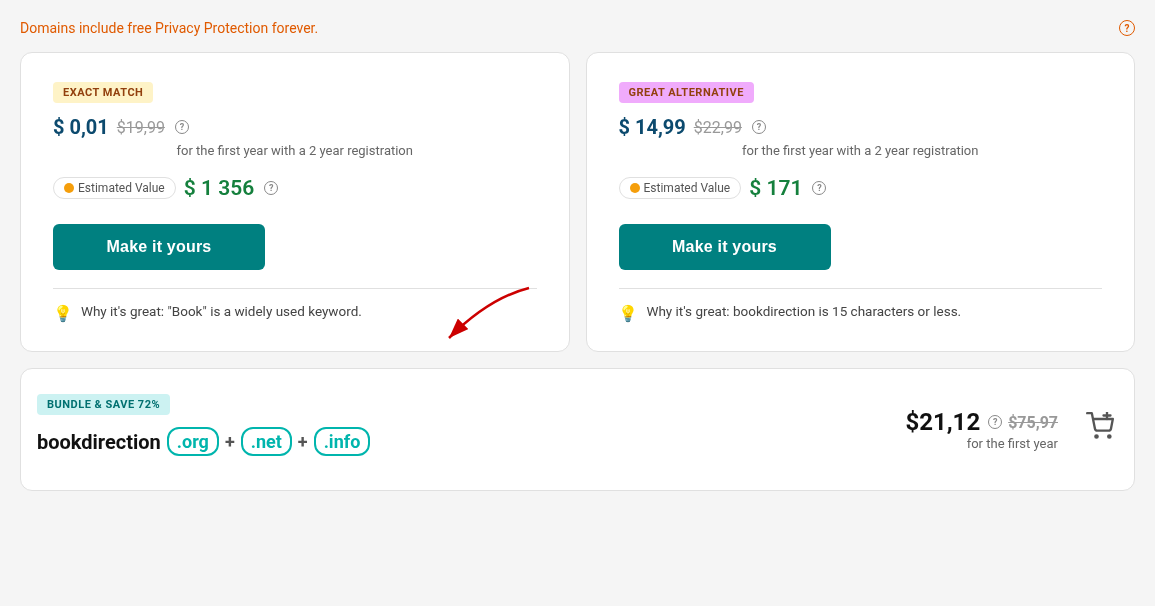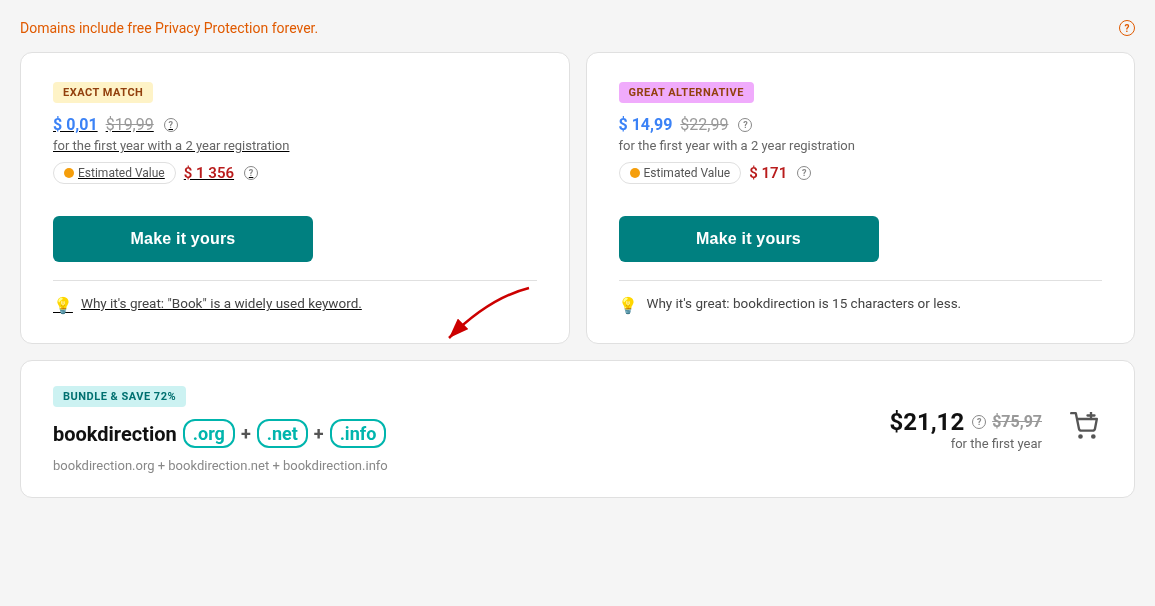--- a/index.html
+++ b/index.html
@@ -71,72 +71,73 @@
     .domain-name .tld {
       color: #00b5ad;
     }
     .price-row {
       display: flex;
       align-items: center;
       gap: 8px;
       margin-bottom: 4px;
     }
     .price-current {
-      font-size: 16px;
-      font-weight: 700;
-      color: #3b82f6;
+      font-size: 20px;
+      font-weight: 700;
+      color: #0c4a6e;
     }
     .price-original {
       font-size: 16px;
       color: #999;
       text-decoration: line-through;
     }
     .price-note {
       font-size: 13px;
       color: #666;
-      margin-bottom: 9px;
+      margin-bottom: 18px;
+      text-align: center;
     }
     .estimated-row {
       display: flex;
       align-items: center;
       gap: 8px;
-      margin-bottom: 32px;
+      margin-bottom: 24px;
     }
     .est-badge {
       display: inline-flex;
       align-items: center;
       gap: 4px;
       background: white;
       border: 1px solid #e0e0e0;
       border-radius: 20px;
       padding: 3px 10px;
       font-size: 12px;
       color: #555;
     }
     .est-dot {
       width: 10px;
       height: 10px;
       border-radius: 50%;
       background: #f59e0b;
     }
     .est-value {
-      font-size: 15px;
+      font-size: 21px;
       font-weight: 600;
-      color: #b91c1c;
+      color: #15803d;
     }
     .make-it-yours-btn {
       background: #008080;
       color: white;
       border: none;
       border-radius: 6px;
       padding: 14px 32px;
       font-size: 16px;
       font-weight: 700;
       cursor: pointer;
-      width: 260px;
+      width: 212px;
       margin-bottom: 18px;
       letter-spacing: 0.2px;
     }
     .divider {
       border: none;
       border-top: 1px solid #e0e0e0;
       margin-bottom: 14px;
     }
     .why-great {
       display: flex;
@@ -147,21 +148,21 @@
     }
     .lightbulb-icon {
       font-size: 16px;
       flex-shrink: 0;
       margin-top: 1px;
     }
     .bundle-card {
       background: white;
       border: 1.5px solid #e0e0e0;
       border-radius: 12px;
-      padding: 24px 32px;
+      padding: 24px 16px;
       display: flex;
       align-items: center;
       justify-content: space-between;
     }
     .bundle-left {}
     .bundle-badge {
       display: inline-block;
       padding: 4px 10px;
       border-radius: 4px;
       font-size: 11px;
@@ -244,21 +245,20 @@
       border-radius: 50%;
       font-size: 9px;
       font-weight: bold;
       color: #888;
       cursor: pointer;
       vertical-align: middle;
       margin-left: 2px;
     }
     .card-relative {
       position: relative;
-      text-decoration: underline;
     }
   </style>
 </head>
 <body>
 
 <div class="top-banner">
   <span>Domains include free Privacy Protection forever.</span>
   <span class="info-circle">?</span>
 </div>
 
@@ -329,21 +329,20 @@
   <div class="bundle-left">
     <span class="bundle-badge">BUNDLE &amp; SAVE 72%</span>
     <div class="bundle-domains">
       <span class="bundle-base">bookdirection</span>
       <span class="bundle-tld-box">.org</span>
       <span class="bundle-plus">+</span>
       <span class="bundle-tld-box">.net</span>
       <span class="bundle-plus">+</span>
       <span class="bundle-tld-box">.info</span>
     </div>
-    <div class="bundle-sub">bookdirection.org + bookdirection.net + bookdirection.info</div>
   </div>
   <div class="bundle-right">
     <div class="bundle-price-col">
       <div class="bundle-price-main">
         <span>$21,12</span>
         <span class="info-circle-sm">?</span>
         <span class="bundle-price-old">$75,97</span>
       </div>
       <div class="bundle-price-note">for the first year</div>
     </div>

